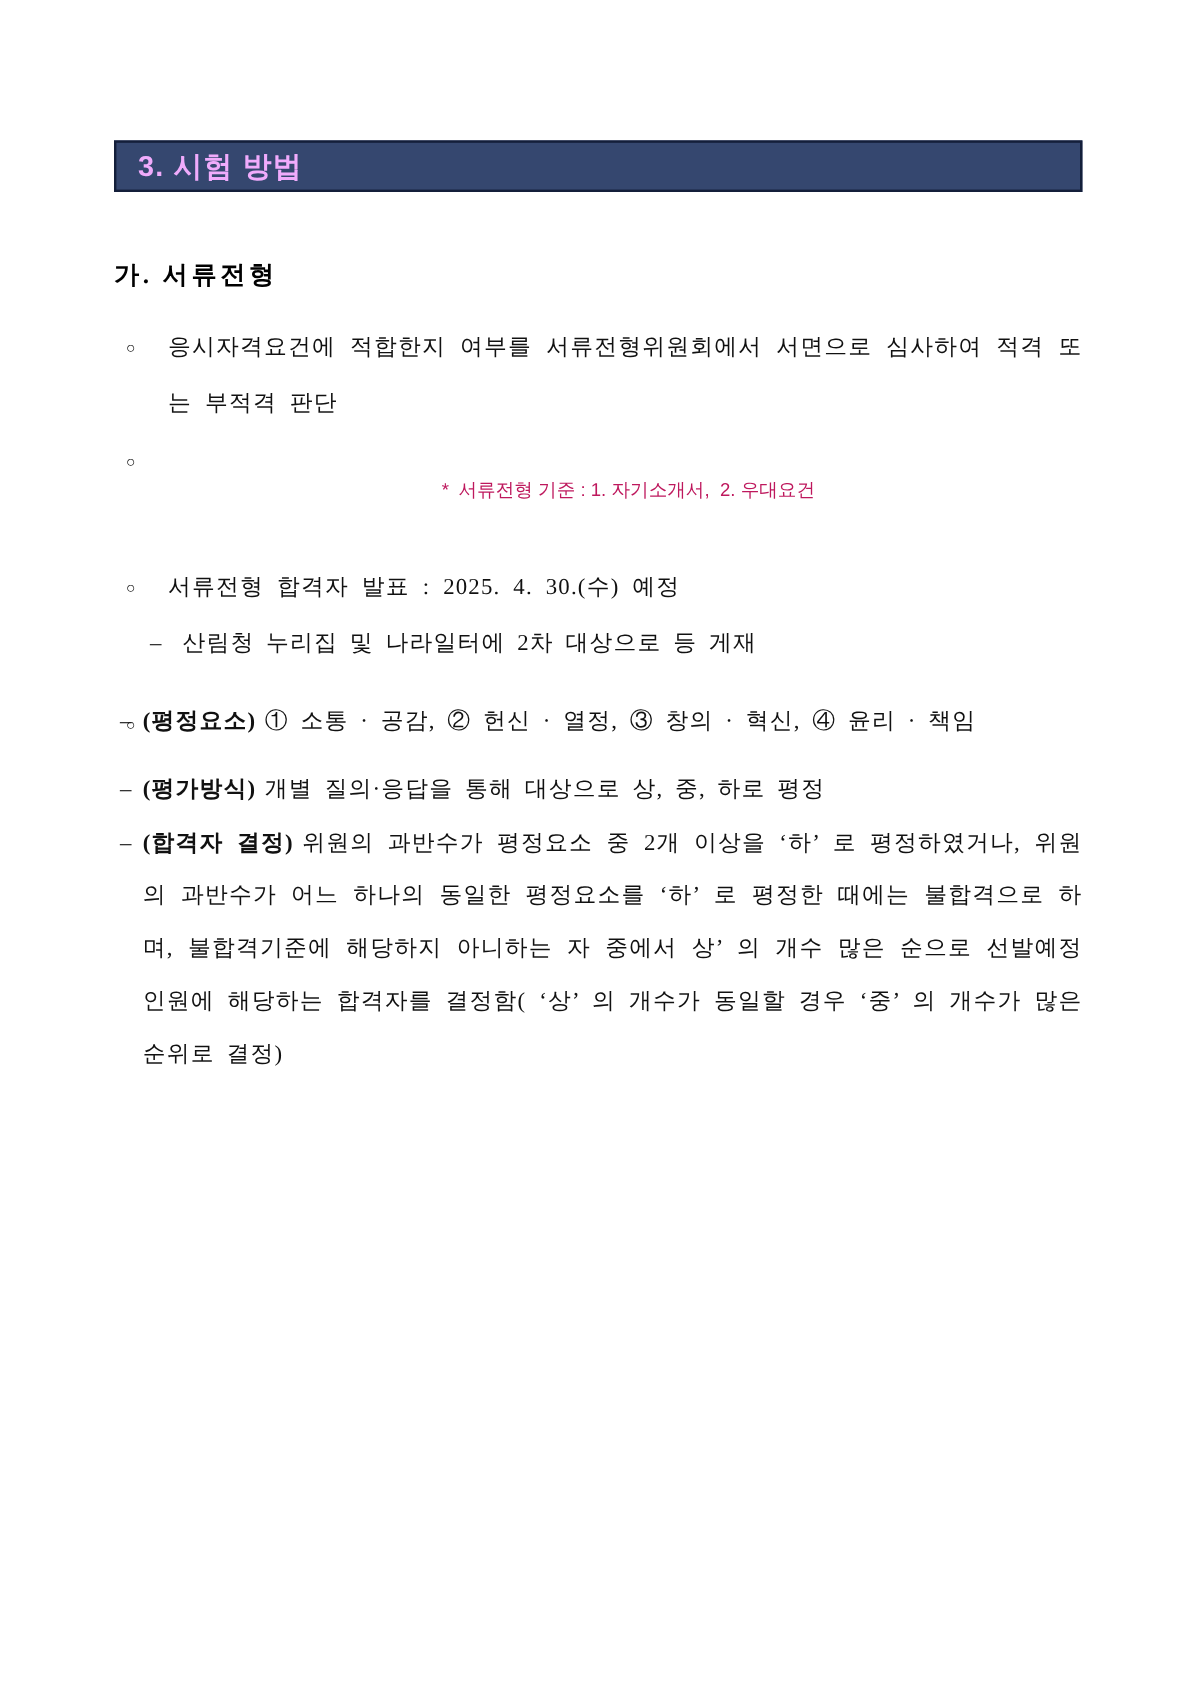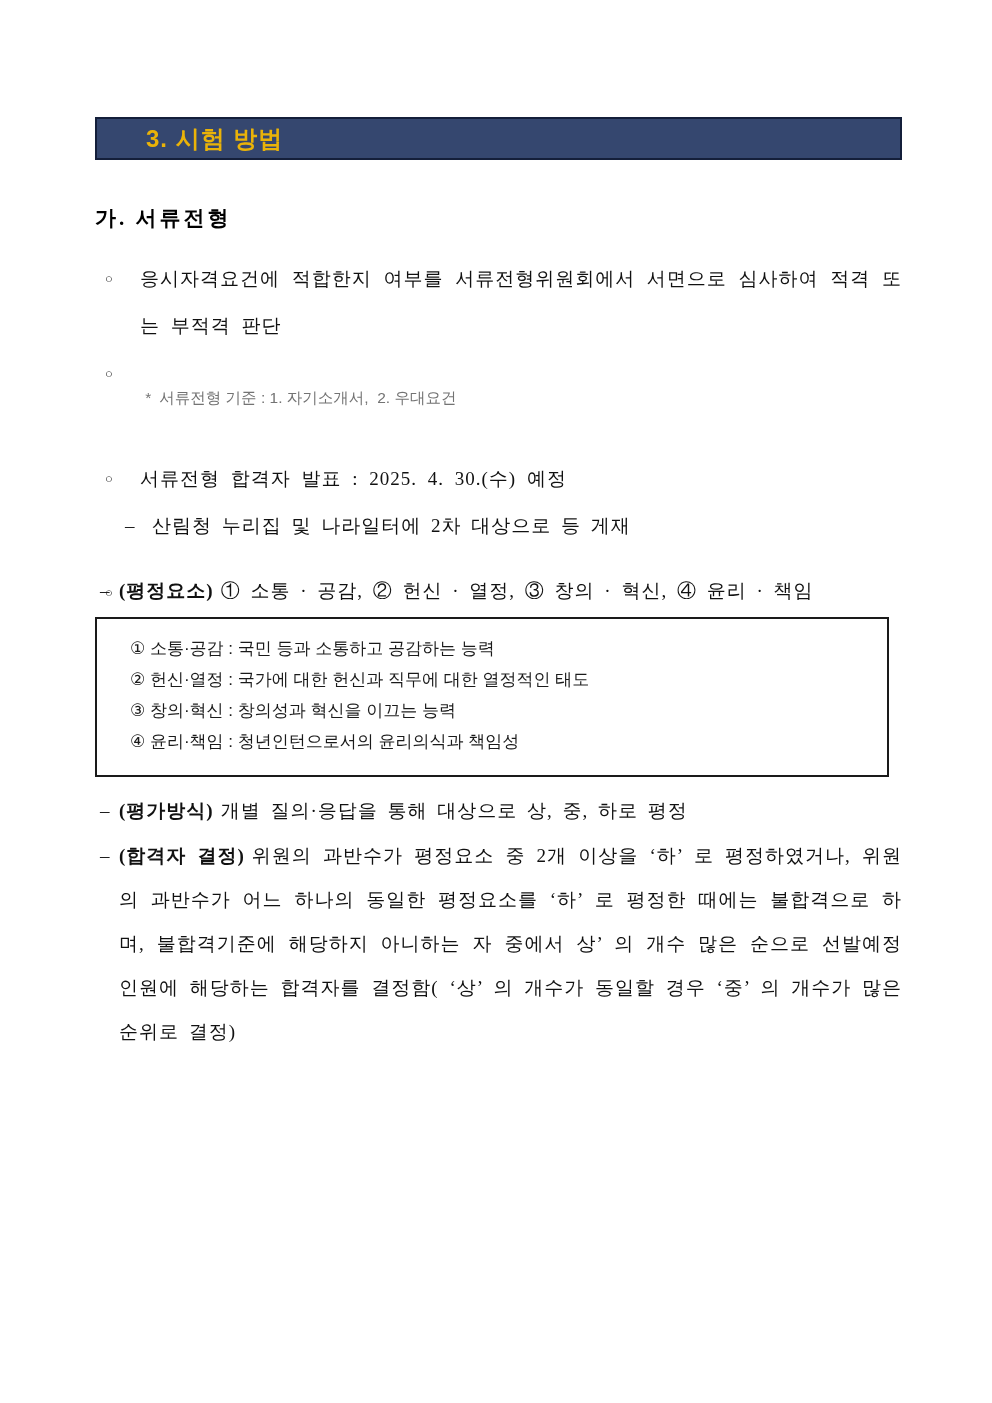--- a/index.html
+++ b/index.html
@@ -35,21 +35,21 @@
     letter-spacing: 1px;
   }
 
   
   .heading {
     font-size: 21px;
     font-weight: bold;
     letter-spacing: 3px;
     color: #000000;
   }
-  .heading-a { margin-top: 44px; }
+  .heading-a { margin-top: 55px; }
   .heading-b { margin-top: 33px; }
 
   
   .bullet {
     position: relative;
     padding-left: 45px;
     font-size: 19px;
     line-height: 47px;
     text-align: justify;
     word-spacing: 5px;
@@ -68,21 +68,22 @@
 
   
   .note {
     font-family: "Liberation Sans", "DejaVu Sans", sans-serif;
     font-size: 15.5px;
     line-height: 30px;
     padding-left: 33px;
     margin-top: 4px;
     white-space: pre-wrap;
     letter-spacing: 0;
-    color: #737373;
+    color: #be185d;
+    text-align: center;
   }
   .note .star { margin-right: 8px; }
 
   
   .dash {
     position: relative;
     padding-left: 24px;
     font-size: 19px;
     line-height: 47px;
     text-align: justify;
@@ -115,21 +116,21 @@
     letter-spacing: 0;
     color: #1a1a1a;
   }
 </style>
 </head>
 <body>
 
 <div class="content">
 
   <div class="section-bar" style="background: rgb(53, 71, 111); border-color: rgb(20, 31, 58);">
-    <span class="bar-title" style="color: #eab308; margin-left: 31px;">3. 시험 방법</span>
+    <span class="bar-title" style="color: #f0abfc;">3. 시험 방법</span>
   </div>
 
   <div class="heading heading-a">가. 서류전형</div>
 
   <div class="bullet b1">
     <span class="marker">○</span><span>응시자격요건에 적합한지 여부를 서류전형위원회에서 서면으로 심사하여 적격 또는 부적격 판단</span>
   </div>
 
   <div class="bullet b2">
     <span class="marker">○</span>
@@ -147,26 +148,20 @@
 
 
   <div class="bullet b4">
     <span class="marker">○</span>
   </div>
 
   <div class="dash d-factors">
     <span class="marker">–</span><span class="label">(평정요소)</span><span>① 소통 · 공감, ② 헌신 · 열정, ③ 창의 · 혁신, ④ 윤리 · 책임</span>
   </div>
 
-  <div class="factors-box">
-    <div class="factor-item">① 소통·공감 : 국민 등과 소통하고 공감하는 능력</div>
-    <div class="factor-item">② 헌신·열정 : 국가에 대한 헌신과 직무에 대한 열정적인 태도</div>
-    <div class="factor-item">③ 창의·혁신 : 창의성과 혁신을 이끄는 능력</div>
-    <div class="factor-item">④ 윤리·책임 : 청년인턴으로서의 윤리의식과 책임성</div>
-  </div>
 
   <div class="dash d-eval">
     <span class="marker">–</span><span class="label">(평가방식)</span><span>개별 질의·응답을 통해 대상으로 상, 중, 하로 평정</span>
   </div>
 
   <div class="dash d-pass">
     <span class="marker">–</span><span class="label">(합격자 결정)</span><span>위원의 과반수가 평정요소 중 2개 이상을 ‘하’ 로 평정하였거나, 위원의 과반수가 어느 하나의 동일한 평정요소를 ‘하’ 로 평정한 때에는 불합격으로 하며, 불합격기준에 해당하지 아니하는 자 중에서 상’ 의 개수 많은 순으로 선발예정 인원에 해당하는 합격자를 결정함( ‘상’ 의 개수가 동일할 경우 ‘중’ 의 개수가 많은 순위로 결정)</span>
   </div>
 
 </div>

